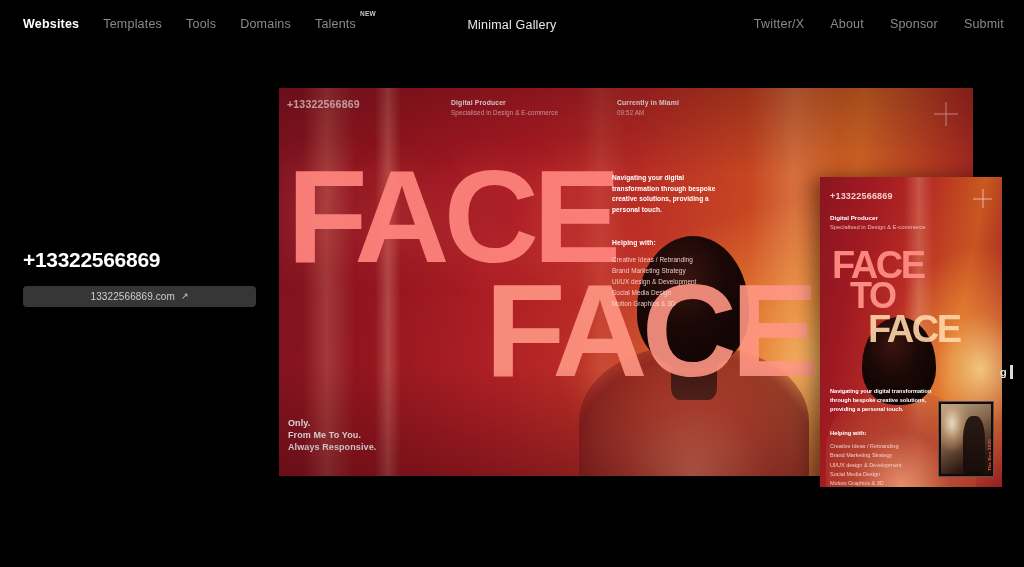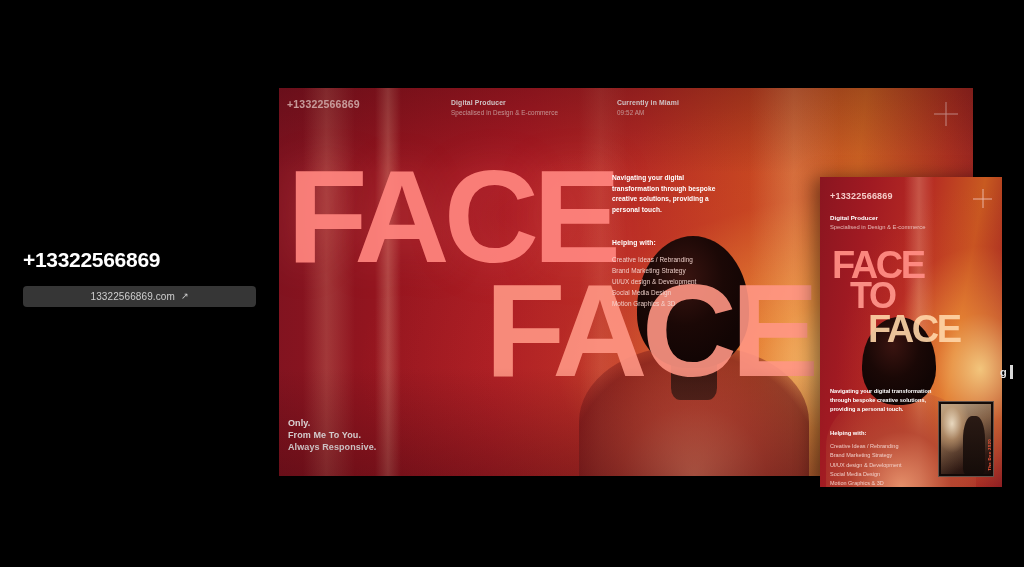--- a/index.html
+++ b/index.html
@@ -197,20 +197,44 @@
   }
   .edge-caret {
     position: absolute; left: 1010px; top: 365px; width: 3px; height: 14px; background: #d9d9d9;
   }
 </style>
 </head>
 <body>
 
 <div class="page">
 
+  <div class="topnav">
+
+    <div class="nav-left">
+      <a class="nav-link active">Websites</a>
+      <a class="nav-link">Templates</a>
+      <a class="nav-link">Tools</a>
+      <a class="nav-link">Domains</a>
+      <a class="nav-link">
+        <span>Talents</span>
+        <span class="badge-new">NEW</span>
+      </a>
+    </div>
+
+    <div class="nav-center">
+      <span class="site-title">Minimal Gallery</span>
+    </div>
+
+    <div class="nav-right">
+      <a class="nav-link">Twitter/X</a>
+      <a class="nav-link">About</a>
+      <a class="nav-link">Sponsor</a>
+      <a class="nav-link">Submit</a>
+    </div>
+  </div>
 
   <div class="info-col">
     <div class="info-title">+13322566869</div>
     <div class="url-pill">
       <span class="u-text">13322566869.com</span>
       <span class="u-arrow">↗</span>
     </div>
   </div>
 
   <div class="hero">

